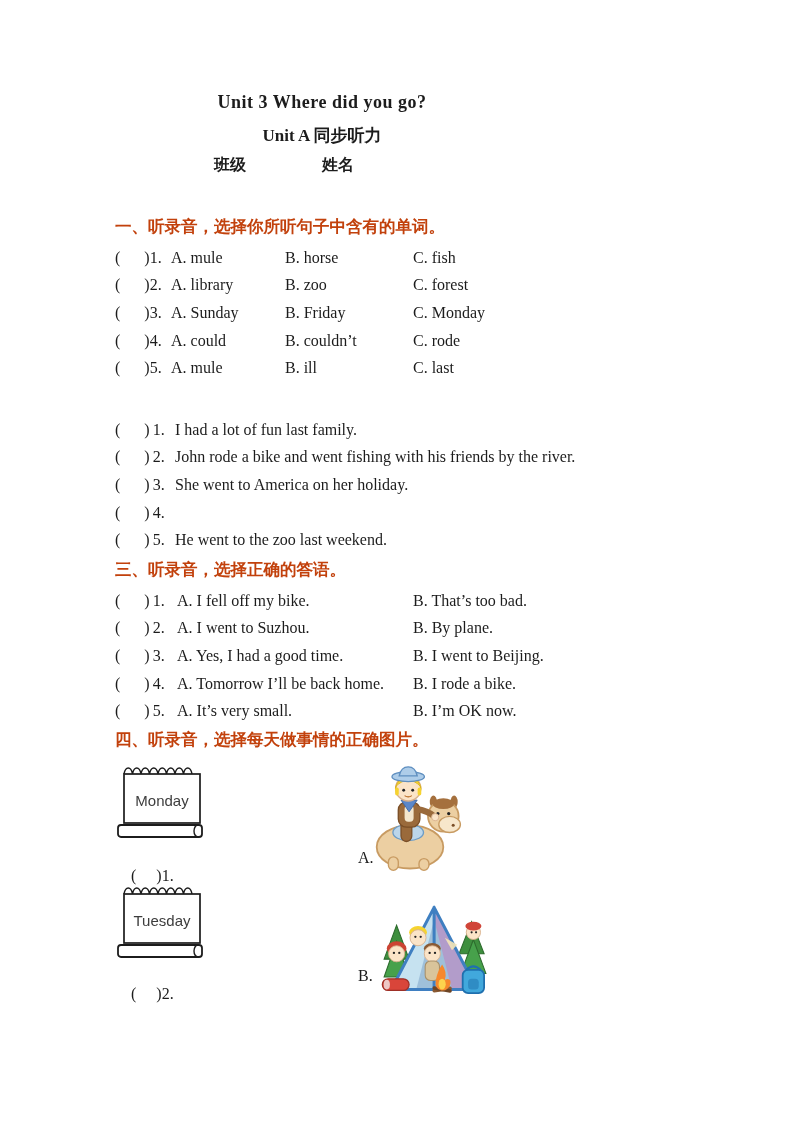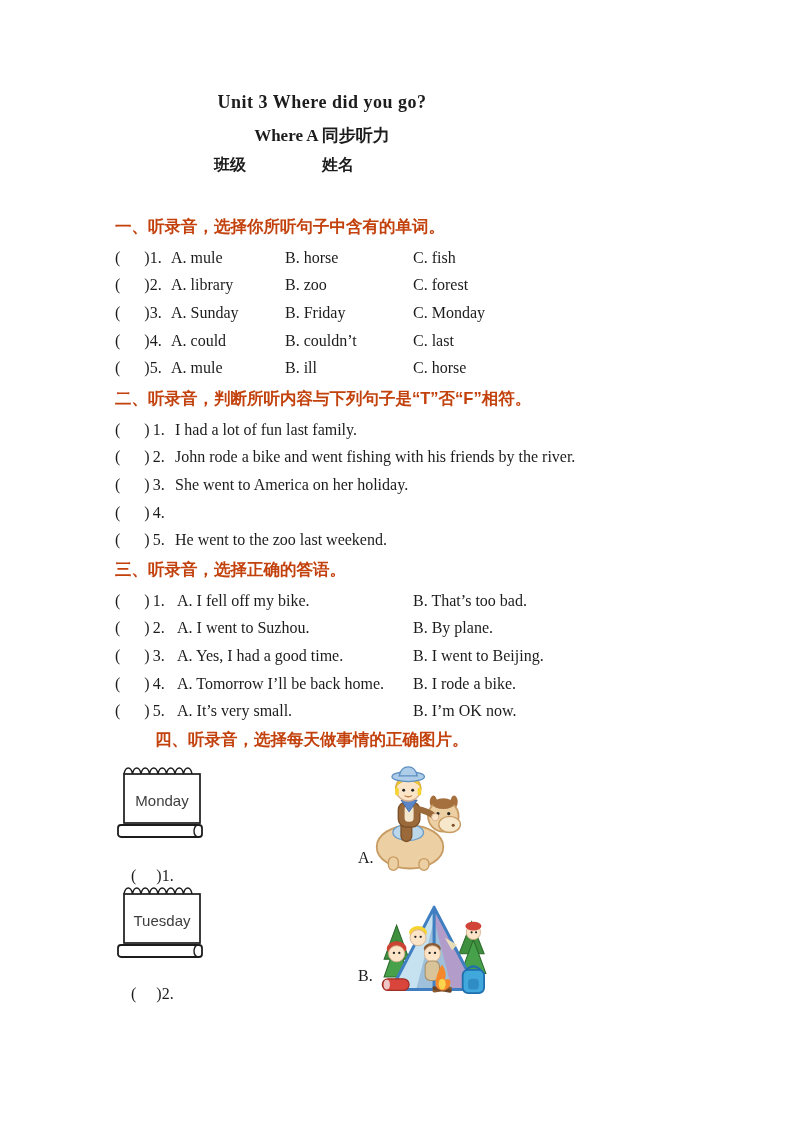--- a/index.html
+++ b/index.html
@@ -32,21 +32,21 @@
   .letter-label{font-size:16px;}
   .cal-day{font-family:"Liberation Sans","DejaVu Sans",sans-serif;font-size:15px;fill:#3d3d3d;}
   svg{display:block;}
 </style>
 </head>
 <body>
 
 <div class="page">
 
   <div class="centerline doc-title">Unit 3 Where did you go?</div>
-  <div class="centerline doc-subtitle">Where A 同步听力</div>
+  <div class="centerline doc-subtitle">Unit A 同步听力</div>
   <div class="centerline class-line">
     <span>班级</span><span class="cls-gap"></span><span>姓名</span><span class="cls-gap"></span>
   </div>
 
   <div class="sec-heading" style="top:216px;">一、听录音，选择你所听句子中含有的单词。</div>
   <div class="rows sec1" style="top:244px;">
     <div class="row">
       <span class="c1">
           <span class="blank">(      )</span>
           <span class="num">1.</span>
@@ -73,34 +73,33 @@
       <span class="cB">B. Friday</span>
       <span class="cC">C. Monday</span>
     </div>
     <div class="row">
       <span class="c1">
           <span class="blank">(      )</span>
           <span class="num">4.</span>
         </span>
       <span class="cA">A. could</span>
       <span class="cB">B. couldn’t</span>
-      <span class="cC">C. last</span>
+      <span class="cC">C. rode</span>
     </div>
     <div class="row">
       <span class="c1">
           <span class="blank">(      )</span>
           <span class="num">5.</span>
         </span>
       <span class="cA">A. mule</span>
       <span class="cB">B. ill</span>
-      <span class="cC">C. horse</span>
-    </div>
-  </div>
-
-  <div class="sec-heading" style="top:388px;">二、听录音，判断所听内容与下列句子是“T”否“F”相符。</div>
+      <span class="cC">C. last</span>
+    </div>
+  </div>
+
   <div class="rows sec2" style="top:416px;">
     <div class="row">
       <span class="c1">
           <span class="blank">(      )</span>
           <span class="num">1.</span>
         </span>
       <span class="txt">I had a lot of fun last family.</span>
     </div>
     <div class="row">
       <span class="c1">
@@ -168,21 +167,21 @@
     <div class="row">
       <span class="c1">
           <span class="blank">(      )</span>
           <span class="num">5.</span>
         </span>
       <span class="cA">A. It’s very small.</span>
       <span class="cB">B. I’m OK now.</span>
     </div>
   </div>
 
-  <div class="sec-heading" style="top:729px;margin-left:40px;">四、听录音，选择每天做事情的正确图片。</div>
+  <div class="sec-heading" style="top:729px;">四、听录音，选择每天做事情的正确图片。</div>
 
   <div class="abs" style="left:116px;top:764px;">
     <svg width="92" height="80" viewBox="0 0 92 80">
       <path d="M8 10 c1.5 -8 7 -8 8.5 0 c1.5 -8 7 -8 8.5 0 c1.5 -8 7 -8 8.5 0 c1.5 -8 7 -8 8.5 0 c1.5 -8 7 -8 8.5 0 c1.5 -8 7 -8 8.5 0 c1.5 -8 7 -8 8.5 0 c1.5 -8 7 -8 8.5 0" fill="none" stroke="#1c1c1c" stroke-width="1.4"></path>
       <rect x="8" y="10" width="76" height="49" fill="#ffffff" stroke="#1c1c1c" stroke-width="1.7"></rect>
       <text class="cal-day" x="46" y="42" text-anchor="middle">Monday</text>
       <rect x="2" y="61" width="84" height="12" rx="3" fill="#ffffff" stroke="#1c1c1c" stroke-width="1.8"></rect>
       <path d="M82 61 a4 6 0 0 0 0 12" fill="none" stroke="#1c1c1c" stroke-width="1.4"></path>
     </svg>
   </div>

